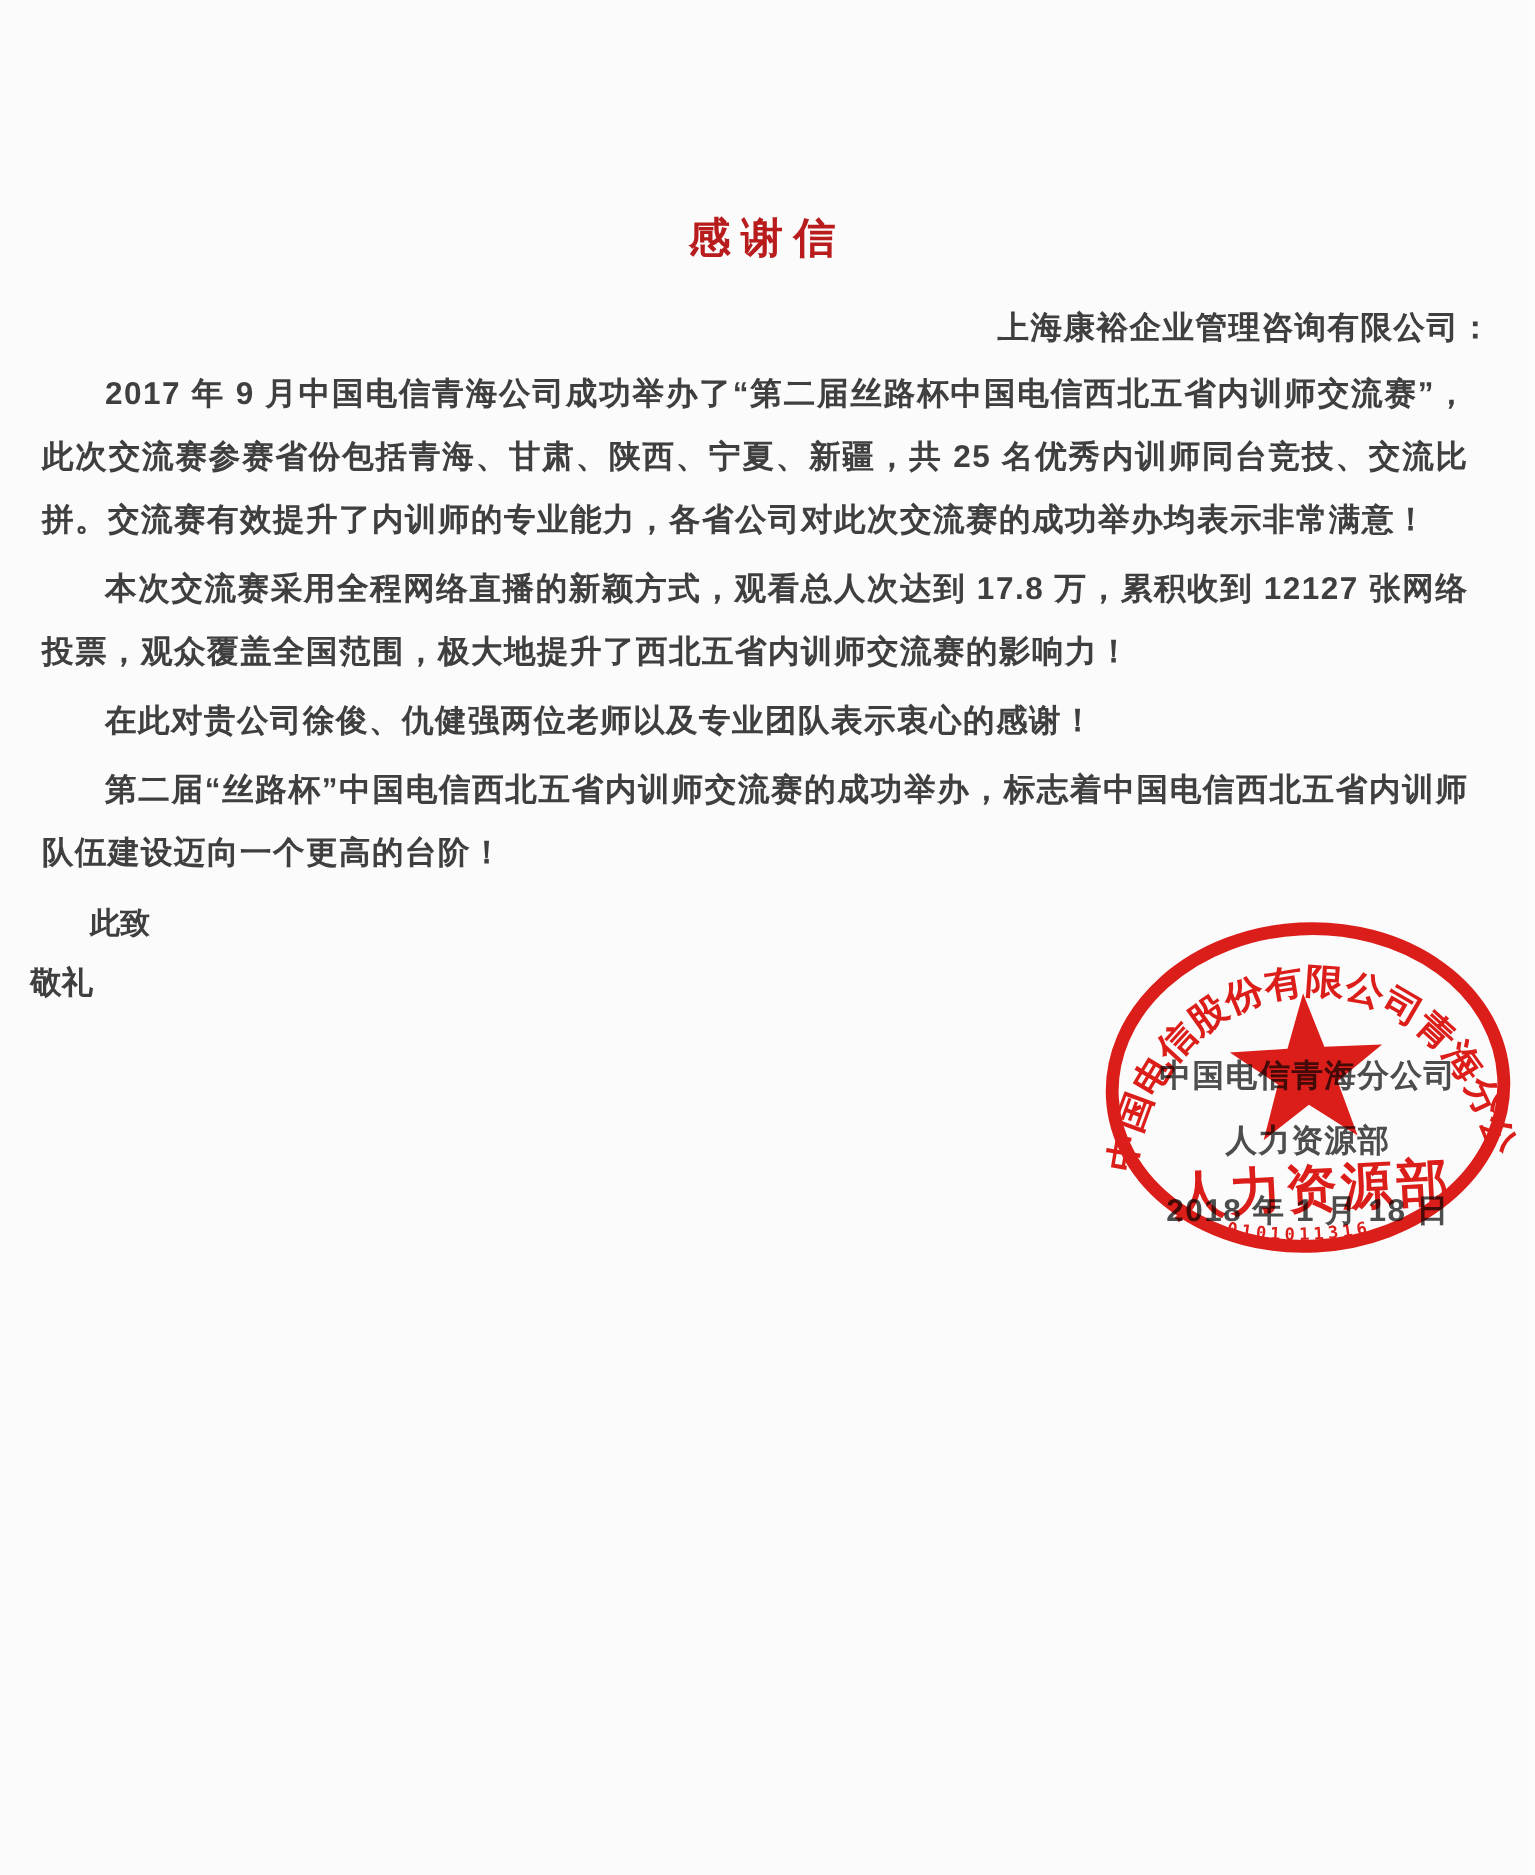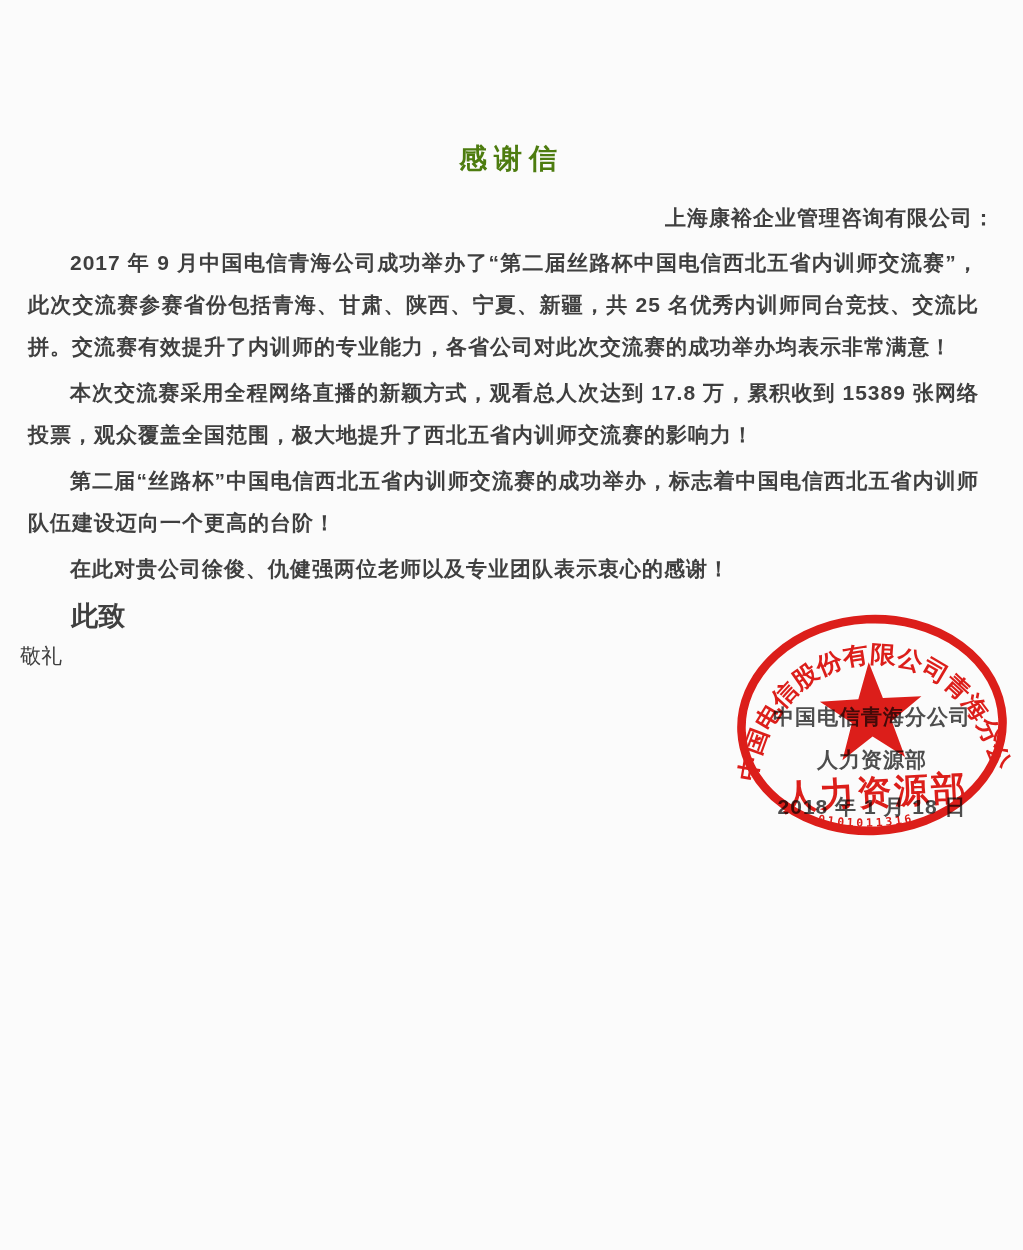--- a/index.html
+++ b/index.html
@@ -19,46 +19,46 @@
   }
   .page{
     position:absolute;inset:0;
     padding:140px 28px 0 28px;
   }
   .title{
     text-align:center;
     font-size:28px;
     font-weight:bold;
     letter-spacing:7px;
-    color:#4d7c0f;
+    color:#b91c1c;
     margin:0 0 26px 0;
   }
   .salutation{
     font-size:21px;
     font-weight:600;
     margin:0 0 10px 0;
     letter-spacing:1px;
     text-align:right;
   }
   .body-text p{
     font-size:21px;
     font-weight:600;
     line-height:42px;
     letter-spacing:1px;
     text-align:justify;
     text-indent:2em;
     margin:4px 16px 0 0;
   }
   .closing-zhi{
-    font-size:27px;font-weight:600;
+    font-size:20px;font-weight:600;
     text-indent:1.6em;
     margin:6px 0 0 0;line-height:40px;font-family:Liberation Serif, serif;
   }
   .closing-li{
-    font-size:21px;font-weight:400;
+    font-size:21px;font-weight:700;
     margin:0 0 0 -8px;line-height:40px;
   }
   .sign-line{
     position:absolute;
     width:290px;left:727px;
     text-align:center;
     font-size:21px;
     font-weight:600;
     color:var(--sign-color);
     letter-spacing:1px;
@@ -103,23 +103,23 @@
 <body>
 
 <div class="page">
 
   <h1 class="title">感谢信</h1>
 
   <div class="salutation">上海康裕企业管理咨询有限公司：</div>
 
   <div class="body-text">
     <p>2017 年 9 月中国电信青海公司成功举办了“第二届丝路杯中国电信西北五省内训师交流赛”，此次交流赛参赛省份包括青海、甘肃、陕西、宁夏、新疆，共 25 名优秀内训师同台竞技、交流比拼。交流赛有效提升了内训师的专业能力，各省公司对此次交流赛的成功举办均表示非常满意！</p>
-    <p>本次交流赛采用全程网络直播的新颖方式，观看总人次达到 17.8 万，累积收到 15389 张网络投票，观众覆盖全国范围，极大地提升了西北五省内训师交流赛的影响力！</p>
+    <p>本次交流赛采用全程网络直播的新颖方式，观看总人次达到 17.8 万，累积收到 12127 张网络投票，观众覆盖全国范围，极大地提升了西北五省内训师交流赛的影响力！</p>
+    <p>在此对贵公司徐俊、仇健强两位老师以及专业团队表示衷心的感谢！</p>
     <p>第二届“丝路杯”中国电信西北五省内训师交流赛的成功举办，标志着中国电信西北五省内训师队伍建设迈向一个更高的台阶！</p>
-    <p>在此对贵公司徐俊、仇健强两位老师以及专业团队表示衷心的感谢！</p>
   </div>
 
   <div class="closing-zhi">此致</div>
   <div class="closing-li">敬礼</div>
 
 </div>
 
 <div class="sign-line sign-company">中国电信青海分公司</div>
 <div class="sign-line sign-dept">人力资源部</div>
 <div class="sign-line sign-date">2018 年 1 月 18 日</div>

